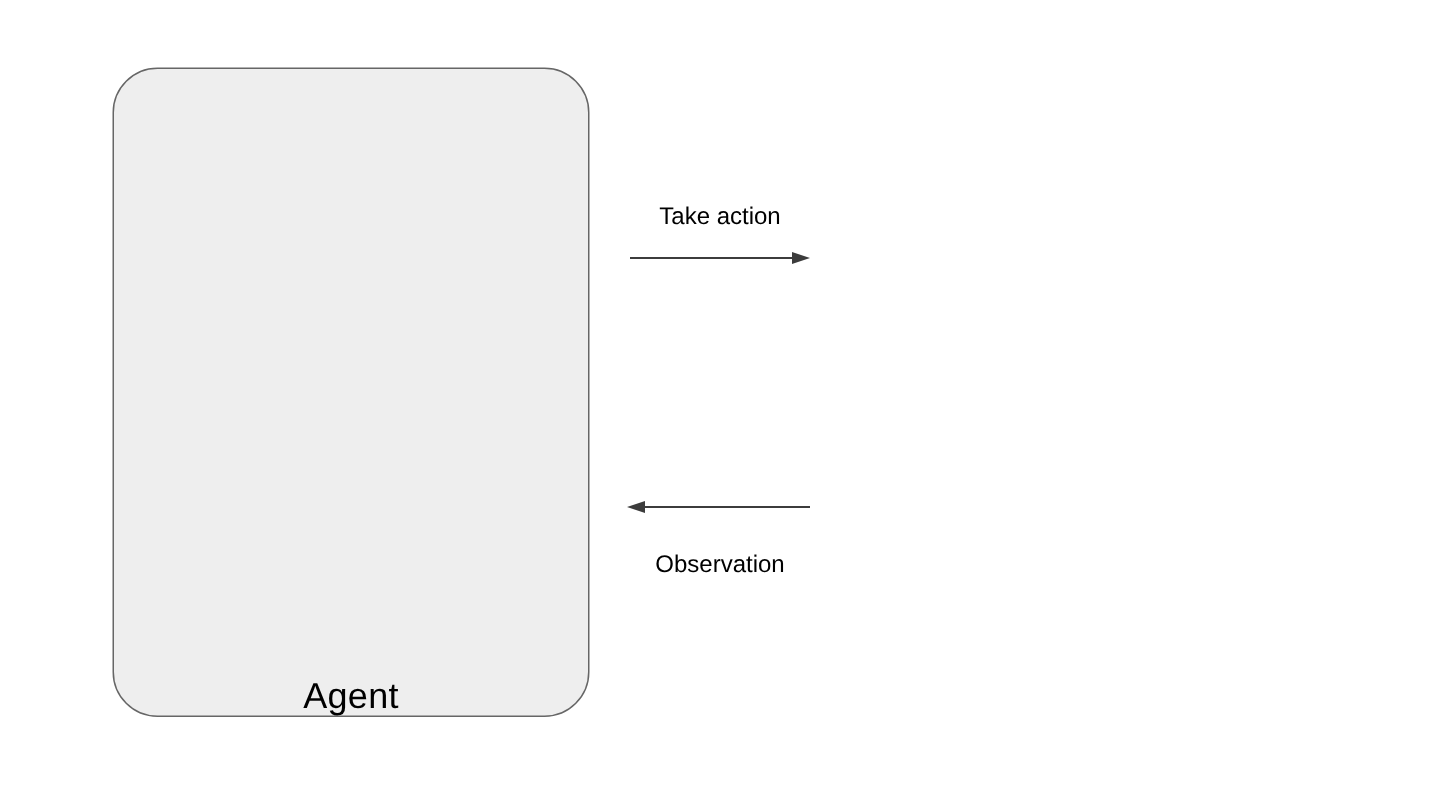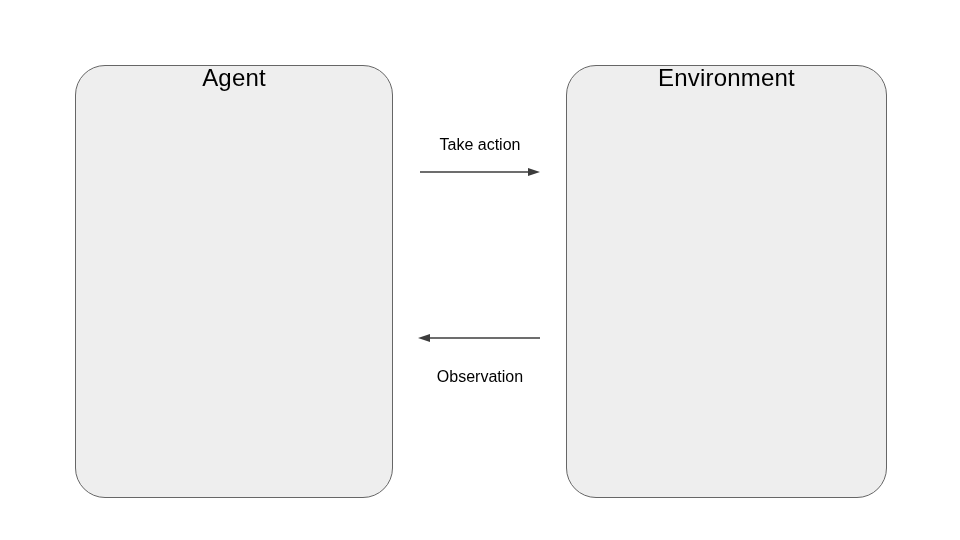--- a/index.html
+++ b/index.html
@@ -20,23 +20,22 @@
   }
 
   
   .node {
     position: absolute;
     box-sizing: border-box;
     background: #eeeeee;
     border: 1px solid #666666;
     border-radius: 30px;
     display: flex;
-    align-items: flex-start;
+    align-items: flex-end;
     justify-content: center;
-    margin-top: 20px;
   }
   .node-label {
     font-size: 24px;
     line-height: 1;
     color: #000000;
     letter-spacing: 0.2px;
     white-space: nowrap;
     user-select: none;
   }
 
@@ -98,23 +97,20 @@
 </style>
 </head>
 <body>
 
 <div id="canvas">
 
   <div class="node" id="node-agent">
     <span class="node-label">Agent</span>
   </div>
 
-  <div class="node" id="node-environment">
-    <span class="node-label">Environment</span>
-  </div>
 
   <div class="edge-label" id="label-take-action">Take action</div>
   <div class="edge" id="edge-take-action">
     <svg width="124" height="16" viewBox="0 0 124 16" xmlns="http://www.w3.org/2000/svg">
       <line x1="2" y1="8" x2="114" y2="8" stroke="#3c3c3c" stroke-width="1.3"></line>
       <polygon points="122,8 110,4 110,12" fill="#3c3c3c"></polygon>
     </svg>
   </div>
 
   <div class="edge" id="edge-observation">

